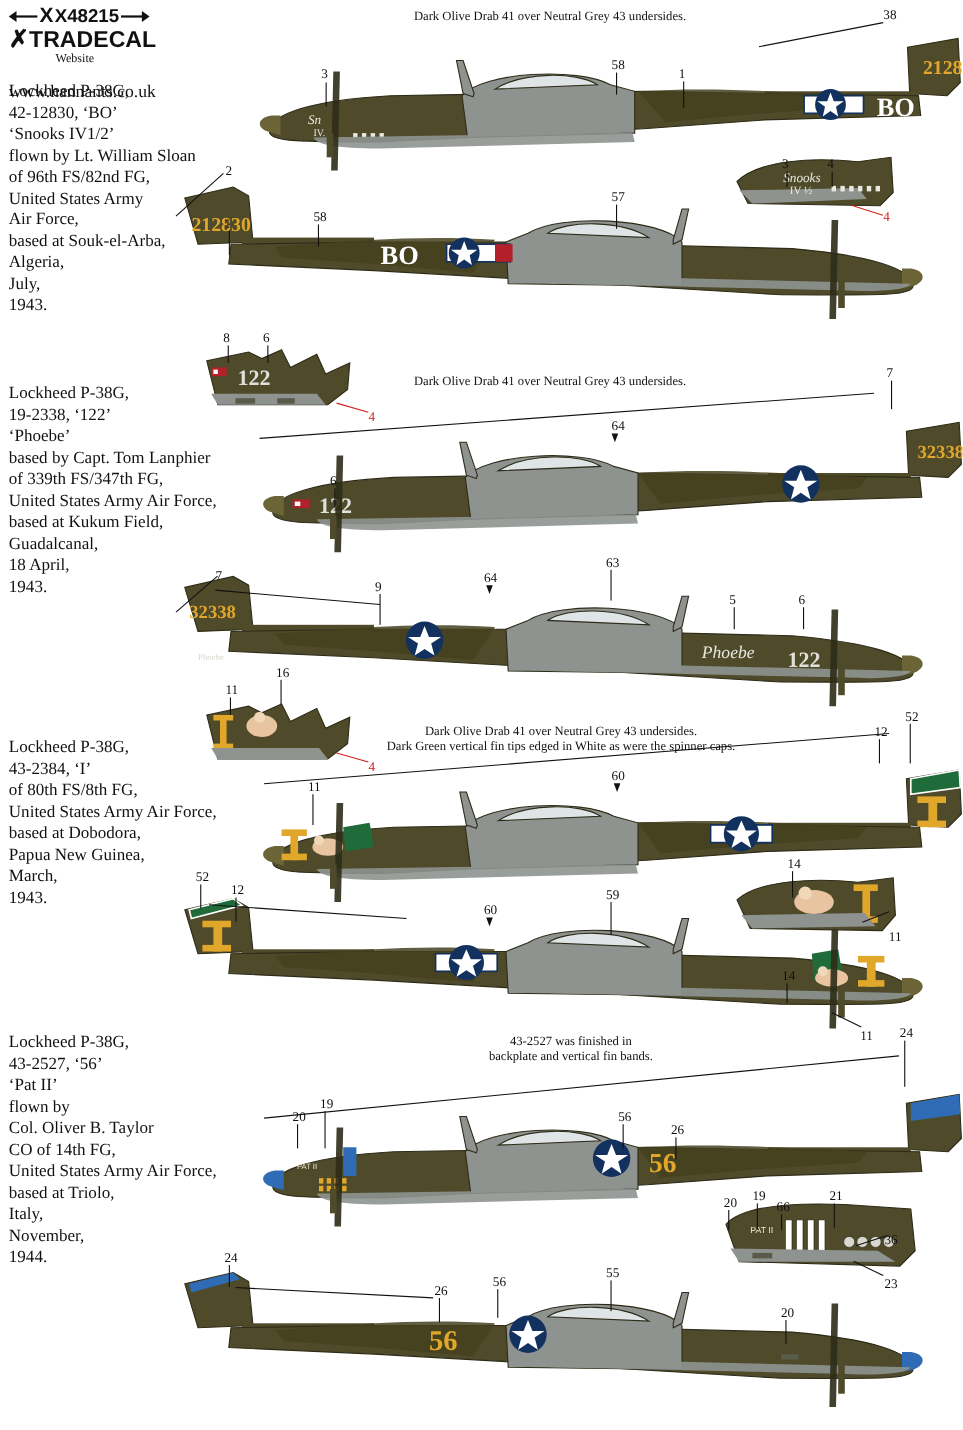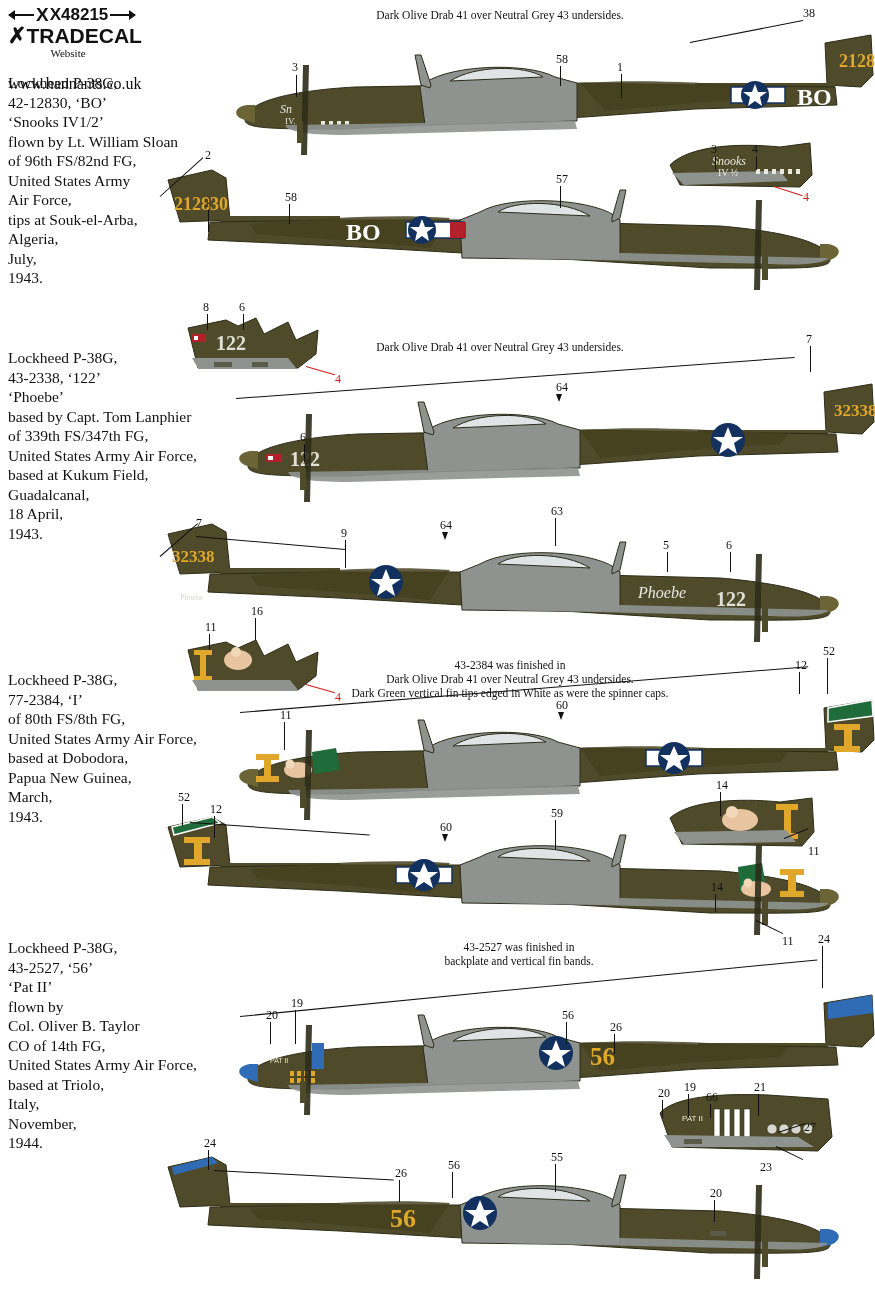--- a/index.html
+++ b/index.html
@@ -62,42 +62,42 @@
   </div>
 
   <div class="caption" style="top:73px;">
     <div>Lockheed P-38G,</div>
     <div>42-12830, ‘BO’</div>
     <div>‘Snooks IV1/2’</div>
     <div>flown by Lt. William Sloan</div>
     <div>of 96th FS/82nd FG,</div>
     <div>United States Army</div>
     <div>Air Force,</div>
-    <div>tips at Souk-el-Arba,</div>
+    <div>based at Souk-el-Arba,</div>
     <div>Algeria,</div>
     <div>July,</div>
     <div>1943.</div>
   </div>
 
   <div class="caption" style="top:348px;">
     <div>Lockheed P-38G,</div>
-    <div>43-2338, ‘122’</div>
+    <div>19-2338, ‘122’</div>
     <div>‘Phoebe’</div>
     <div>based by Capt. Tom Lanphier</div>
     <div>of 339th FS/347th FG,</div>
     <div>United States Army Air Force,</div>
     <div>based at Kukum Field,</div>
     <div>Guadalcanal,</div>
     <div>18 April,</div>
     <div>1943.</div>
   </div>
 
   <div class="caption" style="top:670px;">
     <div>Lockheed P-38G,</div>
-    <div>77-2384, ‘I’</div>
+    <div>43-2384, ‘I’</div>
     <div>of 80th FS/8th FG,</div>
     <div>United States Army Air Force,</div>
     <div>based at Dobodora,</div>
     <div>Papua New Guinea,</div>
     <div>March,</div>
     <div>1943.</div>
   </div>
 
   <div class="caption" style="top:938px;">
     <div>Lockheed P-38G,</div>
@@ -113,21 +113,20 @@
     <div>1944.</div>
   </div>
 
   <div class="note" style="left:330px;top:8px;width:340px;">
     <div>Dark Olive Drab 41 over Neutral Grey 43 undersides.</div>
   </div>
   <div class="note" style="left:330px;top:340px;width:340px;">
     <div>Dark Olive Drab 41 over Neutral Grey 43 undersides.</div>
   </div>
   <div class="note" style="left:320px;top:658px;width:380px;">
-    <div>43-2384 was finished in</div>
     <div>Dark Olive Drab 41 over Neutral Grey 43 undersides.</div>
     <div>Dark Green vertical fin tips edged in White as were the spinner caps.</div>
   </div>
   <div class="note" style="left:304px;top:940px;width:430px;">
     <div>43-2527 was finished in</div>
     <div>backplate and vertical fin bands.</div>
   </div>
 
   <svg class="plane" style="left:225px;top:25px;" width="650" height="145" viewBox="0 0 650 145">
 
@@ -507,23 +506,23 @@
   <div class="num" style="left:610px;top:1020px;">26</div>
   <div class="tick" style="left:614px;top:1034px;height:20px;"></div>
   <div class="num" style="left:658px;top:1086px;">20</div>
   <div class="tick" style="left:662px;top:1100px;height:18px;"></div>
   <div class="num" style="left:684px;top:1080px;">19</div>
   <div class="tick" style="left:688px;top:1094px;height:24px;"></div>
   <div class="num" style="left:706px;top:1090px;">66</div>
   <div class="tick" style="left:710px;top:1104px;height:14px;"></div>
   <div class="num" style="left:754px;top:1080px;">21</div>
   <div class="tick" style="left:758px;top:1094px;height:22px;"></div>
-  <div class="num" style="left:804px;top:1120px;">27</div>
+  <div class="num" style="left:804px;top:1120px;">36</div>
   <div class="leader" style="left:778px;top:1132px;width:28px;transform:rotate(-18deg);"></div>
-  <div class="num" style="left:760px;top:1160px;">23</div>
+  <div class="num" style="left:804px;top:1160px;">23</div>
   <div class="leader" style="left:776px;top:1146px;width:30px;transform:rotate(26deg);"></div>
   <div class="num" style="left:204px;top:1136px;">24</div>
   <div class="tick" style="left:208px;top:1150px;height:20px;"></div>
   <div class="num" style="left:395px;top:1166px;">26</div>
   <div class="tick" style="left:399px;top:1180px;height:22px;"></div>
   <div class="num" style="left:448px;top:1158px;">56</div>
   <div class="tick" style="left:452px;top:1172px;height:26px;"></div>
   <div class="num" style="left:551px;top:1150px;">55</div>
   <div class="tick" style="left:555px;top:1164px;height:28px;"></div>
   <div class="num" style="left:710px;top:1186px;">20</div>

